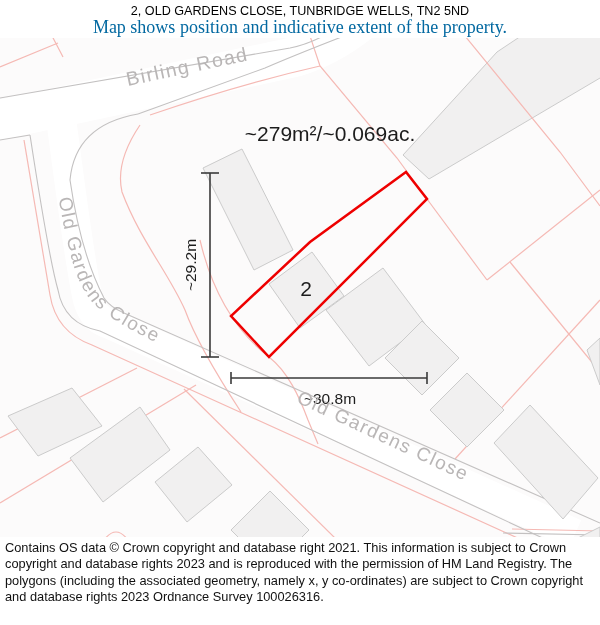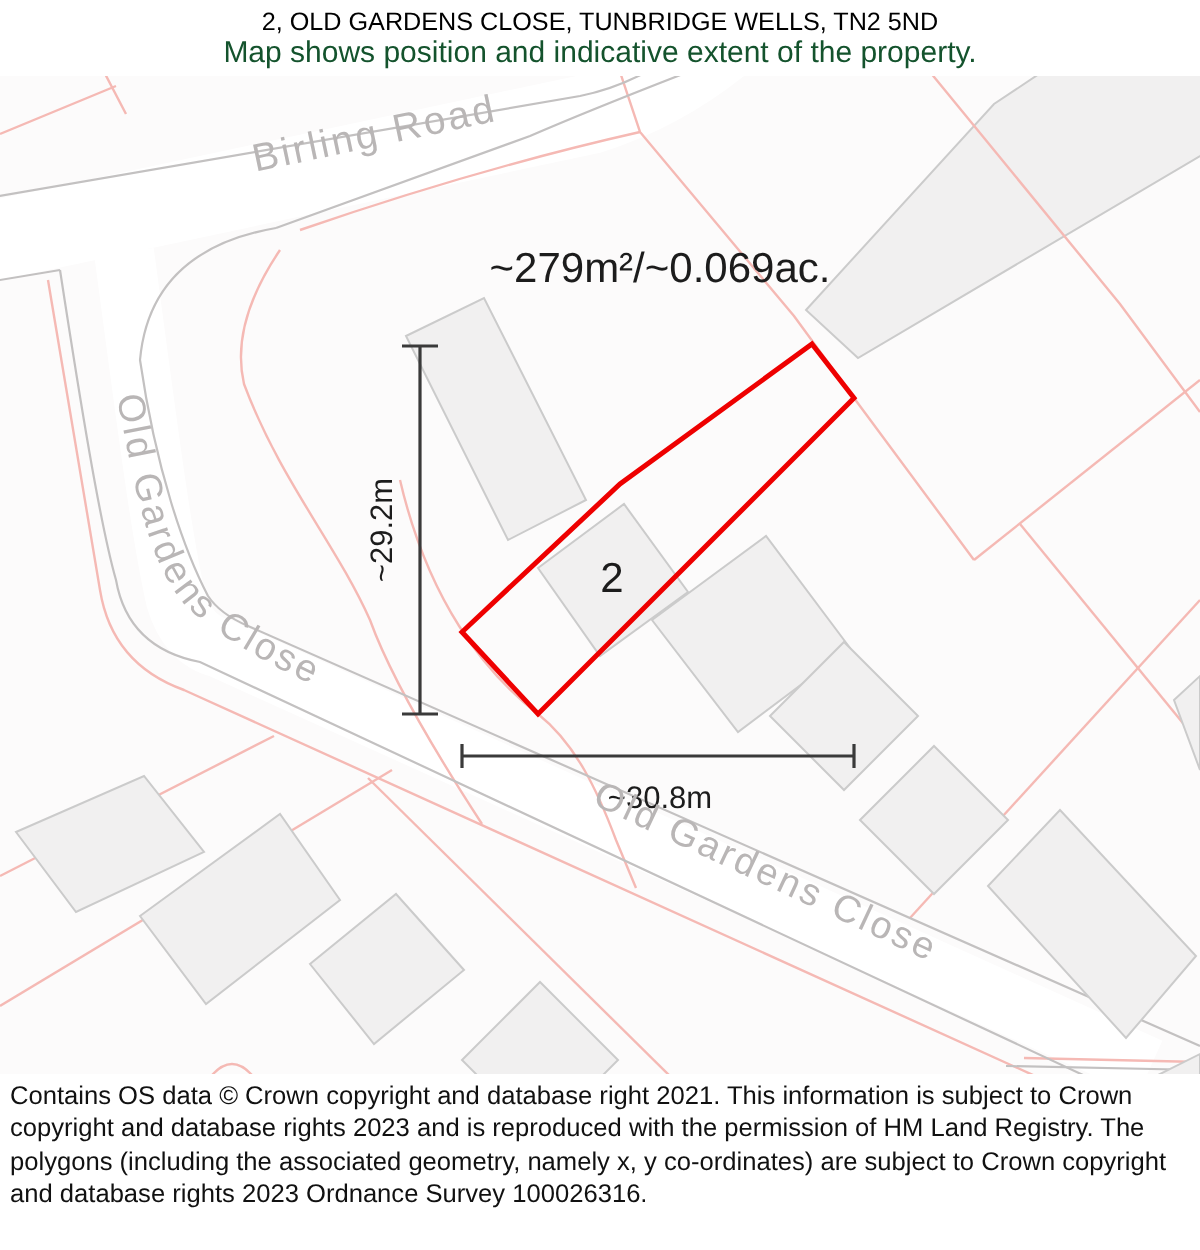--- a/index.html
+++ b/index.html
@@ -12,21 +12,21 @@
     --dimension:#3a3a3a;
     --label_text:#1c1c1c;
   }
   *{margin:0;padding:0;box-sizing:border-box;}
   html,body{width:600px;height:625px;background:#ffffff;overflow:hidden;
     font-family:"Liberation Sans", sans-serif;}
   .page{position:relative;width:600px;height:625px;background:#ffffff;}
   .header{position:absolute;top:0;left:0;width:600px;height:38px;text-align:center;
     padding-top:3px;background:#ffffff;z-index:3;}
   .header .t1{font-size:12.6px;line-height:16px;color:#000000;}
-  .header .t2{font-size:15px;line-height:16px;color:#14532d;}
+  .header .t2{font-size:18px;line-height:16px;color:#0369a1;font-family:Liberation Serif, serif;}
   .mapwrap{position:absolute;top:38px;left:0;width:600px;height:499px;overflow:hidden;
     background:#fcfbfb;z-index:1;}
   svg{display:block;}
   .footer{position:absolute;top:537px;left:0;width:600px;height:88px;background:#ffffff;
     padding:3px 6px 0 5px;z-index:3;}
   .footer p{font-size:12.8px;line-height:16.4px;color:#111111;}
   
   .roadfill{fill:none;stroke:#ffffff;}
   .roadline{fill:none;stroke:var(--road_line);stroke-width:1.1;}
   .pink{fill:none;stroke:var(--parcel_line);stroke-width:1.2;}

